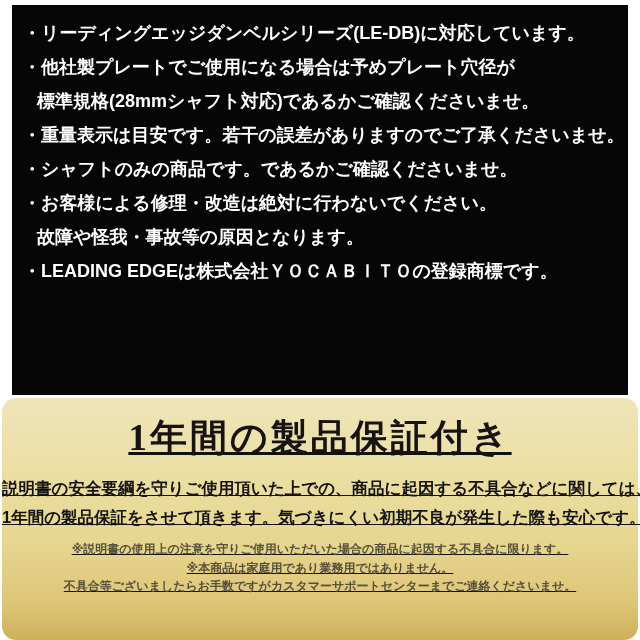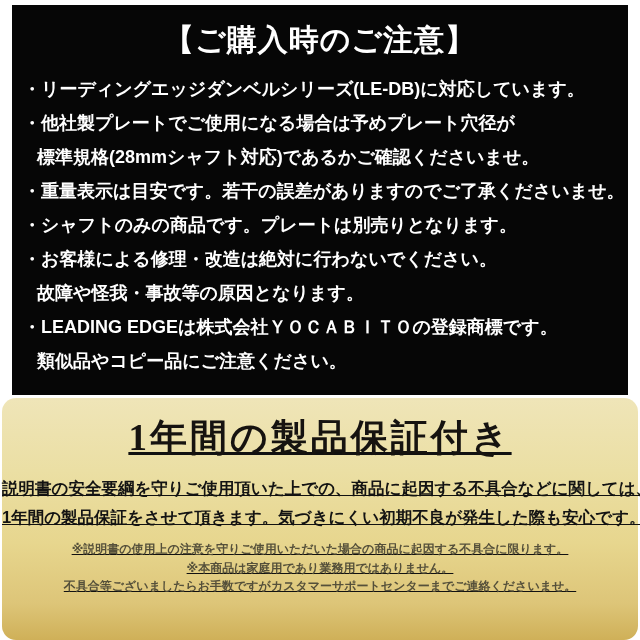--- a/index.html
+++ b/index.html
@@ -96,31 +96,29 @@
     color: #55503a;
   }
   .warranty-notes div {
     white-space: nowrap;
   }
 </style>
 </head>
 <body>
 
 <div class="notice-box">
-  <div class="notice-title">【ご購入時のご注意】</div>
   <div class="notice-lines">
     <div class="notice-line">・リーディングエッジダンベルシリーズ(LE-DB)に対応しています。</div>
     <div class="notice-line">・他社製プレートでご使用になる場合は予めプレート穴径が</div>
     <div class="notice-line indent">標準規格(28mmシャフト対応)であるかご確認くださいませ。</div>
     <div class="notice-line">・重量表示は目安です。若干の誤差がありますのでご了承くださいませ。</div>
-    <div class="notice-line">・シャフトのみの商品です。プレートは別売りとなります。</div>
+    <div class="notice-line">・シャフトのみの商品です。であるかご確認くださいませ。</div>
     <div class="notice-line">・お客様による修理・改造は絶対に行わないでください。</div>
     <div class="notice-line indent">故障や怪我・事故等の原因となります。</div>
     <div class="notice-line">・LEADING EDGEは株式会社ＹＯＣＡＢＩＴＯの登録商標です。</div>
-    <div class="notice-line indent">類似品やコピー品にご注意ください。</div>
   </div>
 </div>
 
 <div class="warranty-box">
   <div class="warranty-title">1年間の製品保証付き</div>
   <div class="warranty-body">
     <div>説明書の安全要綱を守りご使用頂いた上での、商品に起因する不具合などに関しては、</div>
     <div>1年間の製品保証をさせて頂きます。気づきにくい初期不良が発生した際も安心です。</div>
   </div>
   <div class="warranty-notes">

